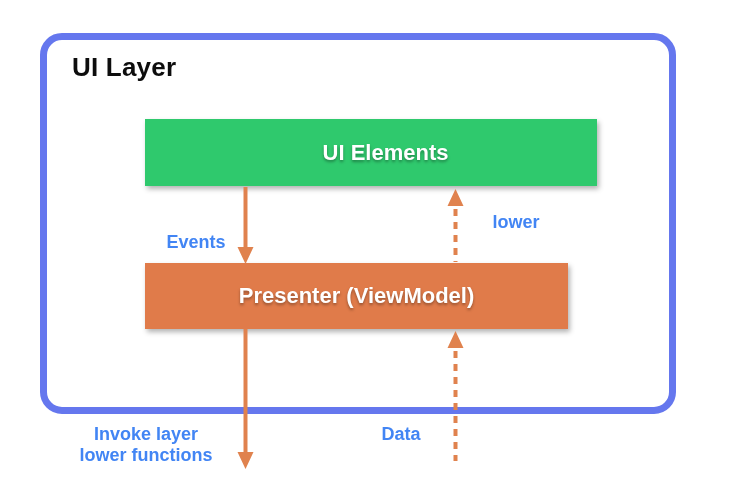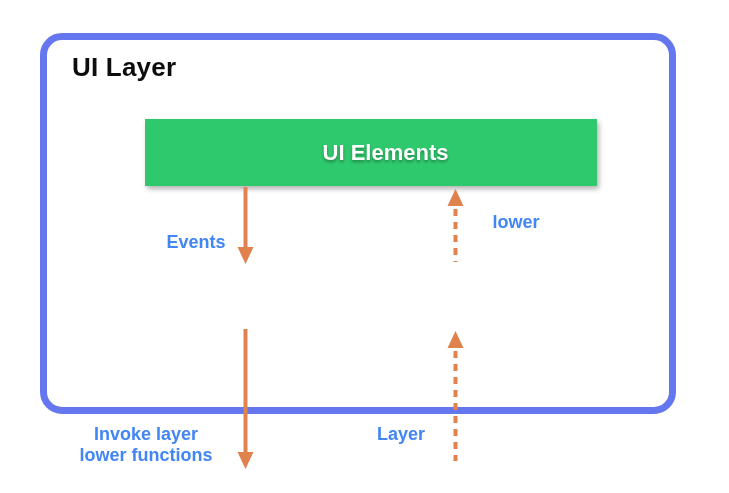--- a/index.html
+++ b/index.html
@@ -85,20 +85,23 @@
 <div class="canvas">
 
   <div class="frame"></div>
 
   <div class="title">UI Layer</div>
 
   <div class="node node-ui" style="background: rgb(47, 201, 109);">
     <span>UI Elements</span>
   </div>
 
+  <div class="node node-presenter" style="background: rgb(224, 123, 74);">
+    <span>Presenter (ViewModel)</span>
+  </div>
 
   <svg class="arrows" viewBox="0 0 729 493" xmlns="http://www.w3.org/2000/svg">
     <g>
       <line class="arrow-line" x1="245.5" y1="187" x2="245.5" y2="248"></line>
       <polygon class="arrow-head" points="245.5,264 237.5,247 253.5,247"></polygon>
     </g>
     <g>
       <polygon class="arrow-head" points="455.5,189 447.5,206 463.5,206"></polygon>
       <line class="arrow-line dashed" x1="455.5" y1="209" x2="455.5" y2="262"></line>
     </g>
@@ -115,16 +118,16 @@
   <div class="edge-label lbl-events">Events</div>
 
   <div class="edge-label lbl-flow">lower</div>
 
   <div class="edge-label lbl-invoke">
     <div>Invoke layer</div>
     <div>lower functions</div>
   </div>
 
   <div class="edge-label lbl-data">
-    <div>Layer</div>
+    <div>Data</div>
   </div>
 
 </div>
 
 </body></html>

